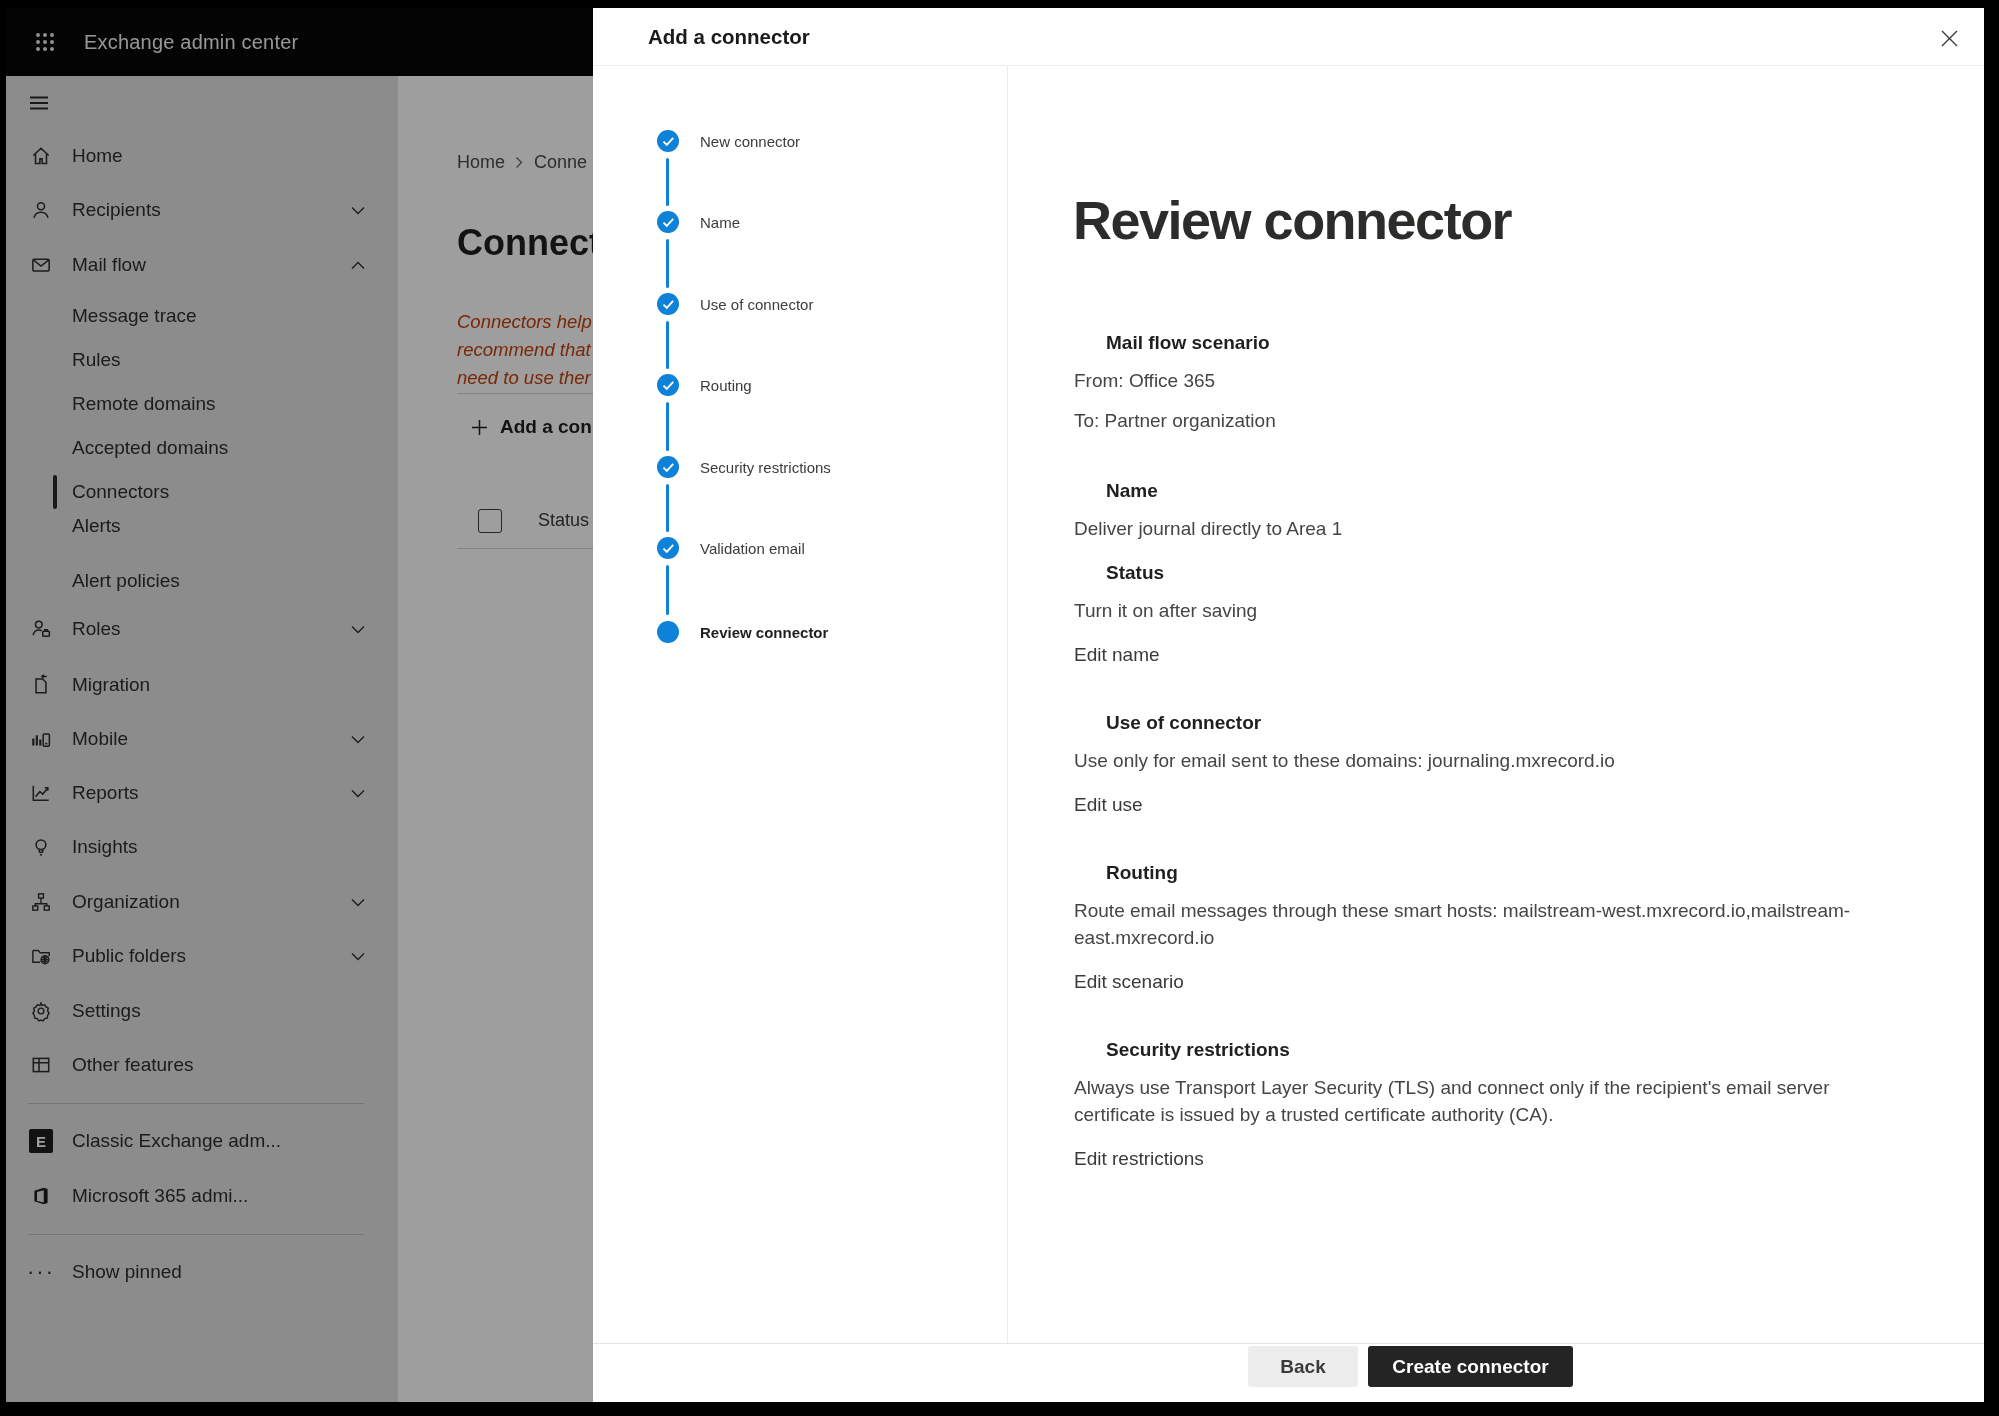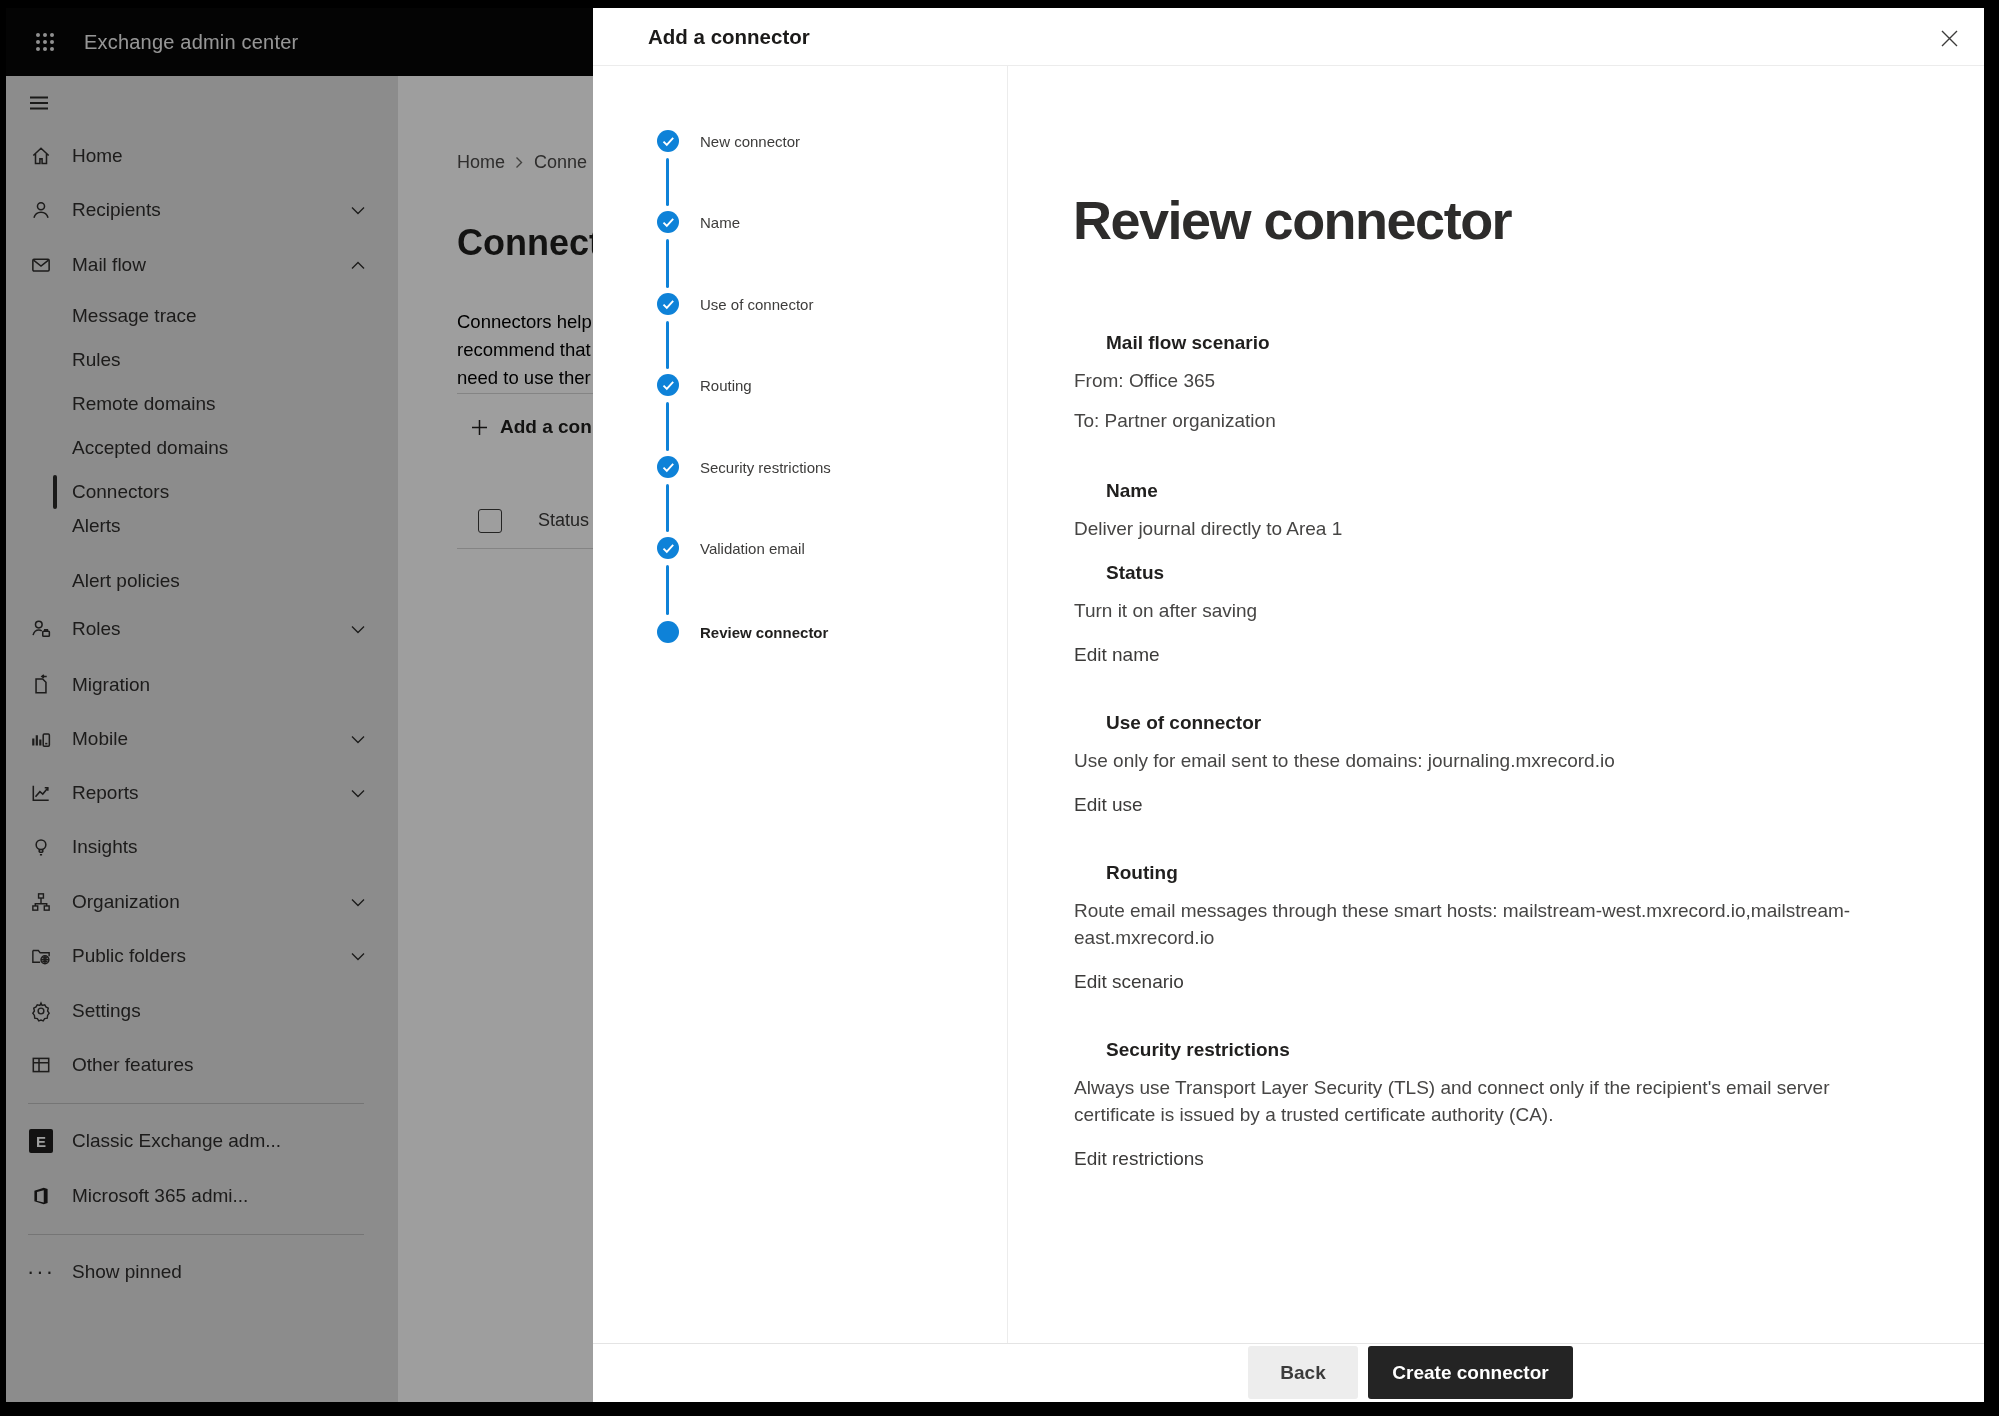--- a/index.html
+++ b/index.html
@@ -25,21 +25,21 @@
   .sel-bar{position:absolute;left:47px;top:4px;width:4px;height:34px;background:#2b2a29;border-radius:2px;}
   .side-div{position:absolute;left:22px;width:336px;height:1px;background:#bdbdbd;}
   .icon-sq{width:24px;height:24px;background:#1f1e1d;color:#fff;border-radius:2px;font-size:15px;font-weight:700;display:flex;align-items:center;justify-content:center;}
   .dots3{font-size:22px;color:#2f2e2d;letter-spacing:2px;line-height:10px;}
 
   
   .bg-page{position:absolute;left:392px;top:68px;right:0;bottom:0;background:#ffffff;z-index:4;}
   .crumb{position:absolute;left:59px;top:76px;display:flex;align-items:center;gap:10px;font-size:18px;color:#4c4b4a;white-space:nowrap;}
   .crumb .home{cursor:pointer;}
   .bg-title{position:absolute;left:59px;top:146px;font-size:36px;font-weight:700;color:#201f1e;white-space:nowrap;}
-  .bg-desc{position:absolute;left:59px;top:232px;font-size:18.5px;color:#000000;line-height:28px;white-space:nowrap;}
+  .bg-desc{position:absolute;left:59px;top:232px;font-size:18.5px;color:#c2410c;line-height:28px;white-space:nowrap;font-style:italic;}
   .bg-div1{position:absolute;left:59px;top:317px;width:600px;height:1px;background:#d6d6d6;}
   .add-btn{position:absolute;left:73px;top:331px;height:40px;display:flex;align-items:center;gap:12px;font-size:19px;font-weight:700;color:#201f1e;cursor:pointer;white-space:nowrap;}
   .bg-check{position:absolute;left:80px;top:433px;width:22px;height:22px;border:1.6px solid #3b3a39;border-radius:3px;background:transparent;cursor:pointer;}
   .bg-status{position:absolute;left:140px;top:434px;font-size:18px;color:#3b3a39;}
   .bg-div2{position:absolute;left:59px;top:472px;width:600px;height:1px;background:#d6d6d6;}
 
   
   .overlay{position:absolute;left:0;top:0;width:1978px;height:1394px;background:rgba(0,0,0,0.38);z-index:40;}
 
   
@@ -61,21 +61,21 @@
   .review-body{position:absolute;left:481px;top:320px;width:788px;}
   .sec{margin-top:42px;}
   .sec.first{margin-top:0;}
   .sec.compact{margin-top:16px;}
   .sec-title{font-size:19px;font-weight:700;color:#201f1e;padding-top:4px;margin-left:32px;}
   .sec p{margin:13px 0 0 0;font-size:19px;line-height:27px;color:#464544;overflow-wrap:break-word;}
   .edit-link{display:inline-block;margin-top:20px;font-size:19px;color:#3b3a39;cursor:pointer;}
 
   
   .foot-div{position:absolute;left:0;top:1335px;width:100%;height:1px;background:#e4e4e4;}
-  .btn{position:absolute;top:1338px;height:53px;display:flex;align-items:center;justify-content:center;font-size:19px;font-weight:600;border-radius:3px;cursor:pointer;user-select:none;}
+  .btn{position:absolute;top:1338px;height:41px;display:flex;align-items:center;justify-content:center;font-size:19px;font-weight:600;border-radius:3px;cursor:pointer;user-select:none;}
   .btn-back{left:655px;width:110px;background:#ededed;color:#3b3b3b;}
   .btn-create{left:775px;width:205px;background:#242424;color:#ffffff;}
 
   svg{display:block;}
 </style>
 </head>
 <body>
 
 <div class="screen">
 

